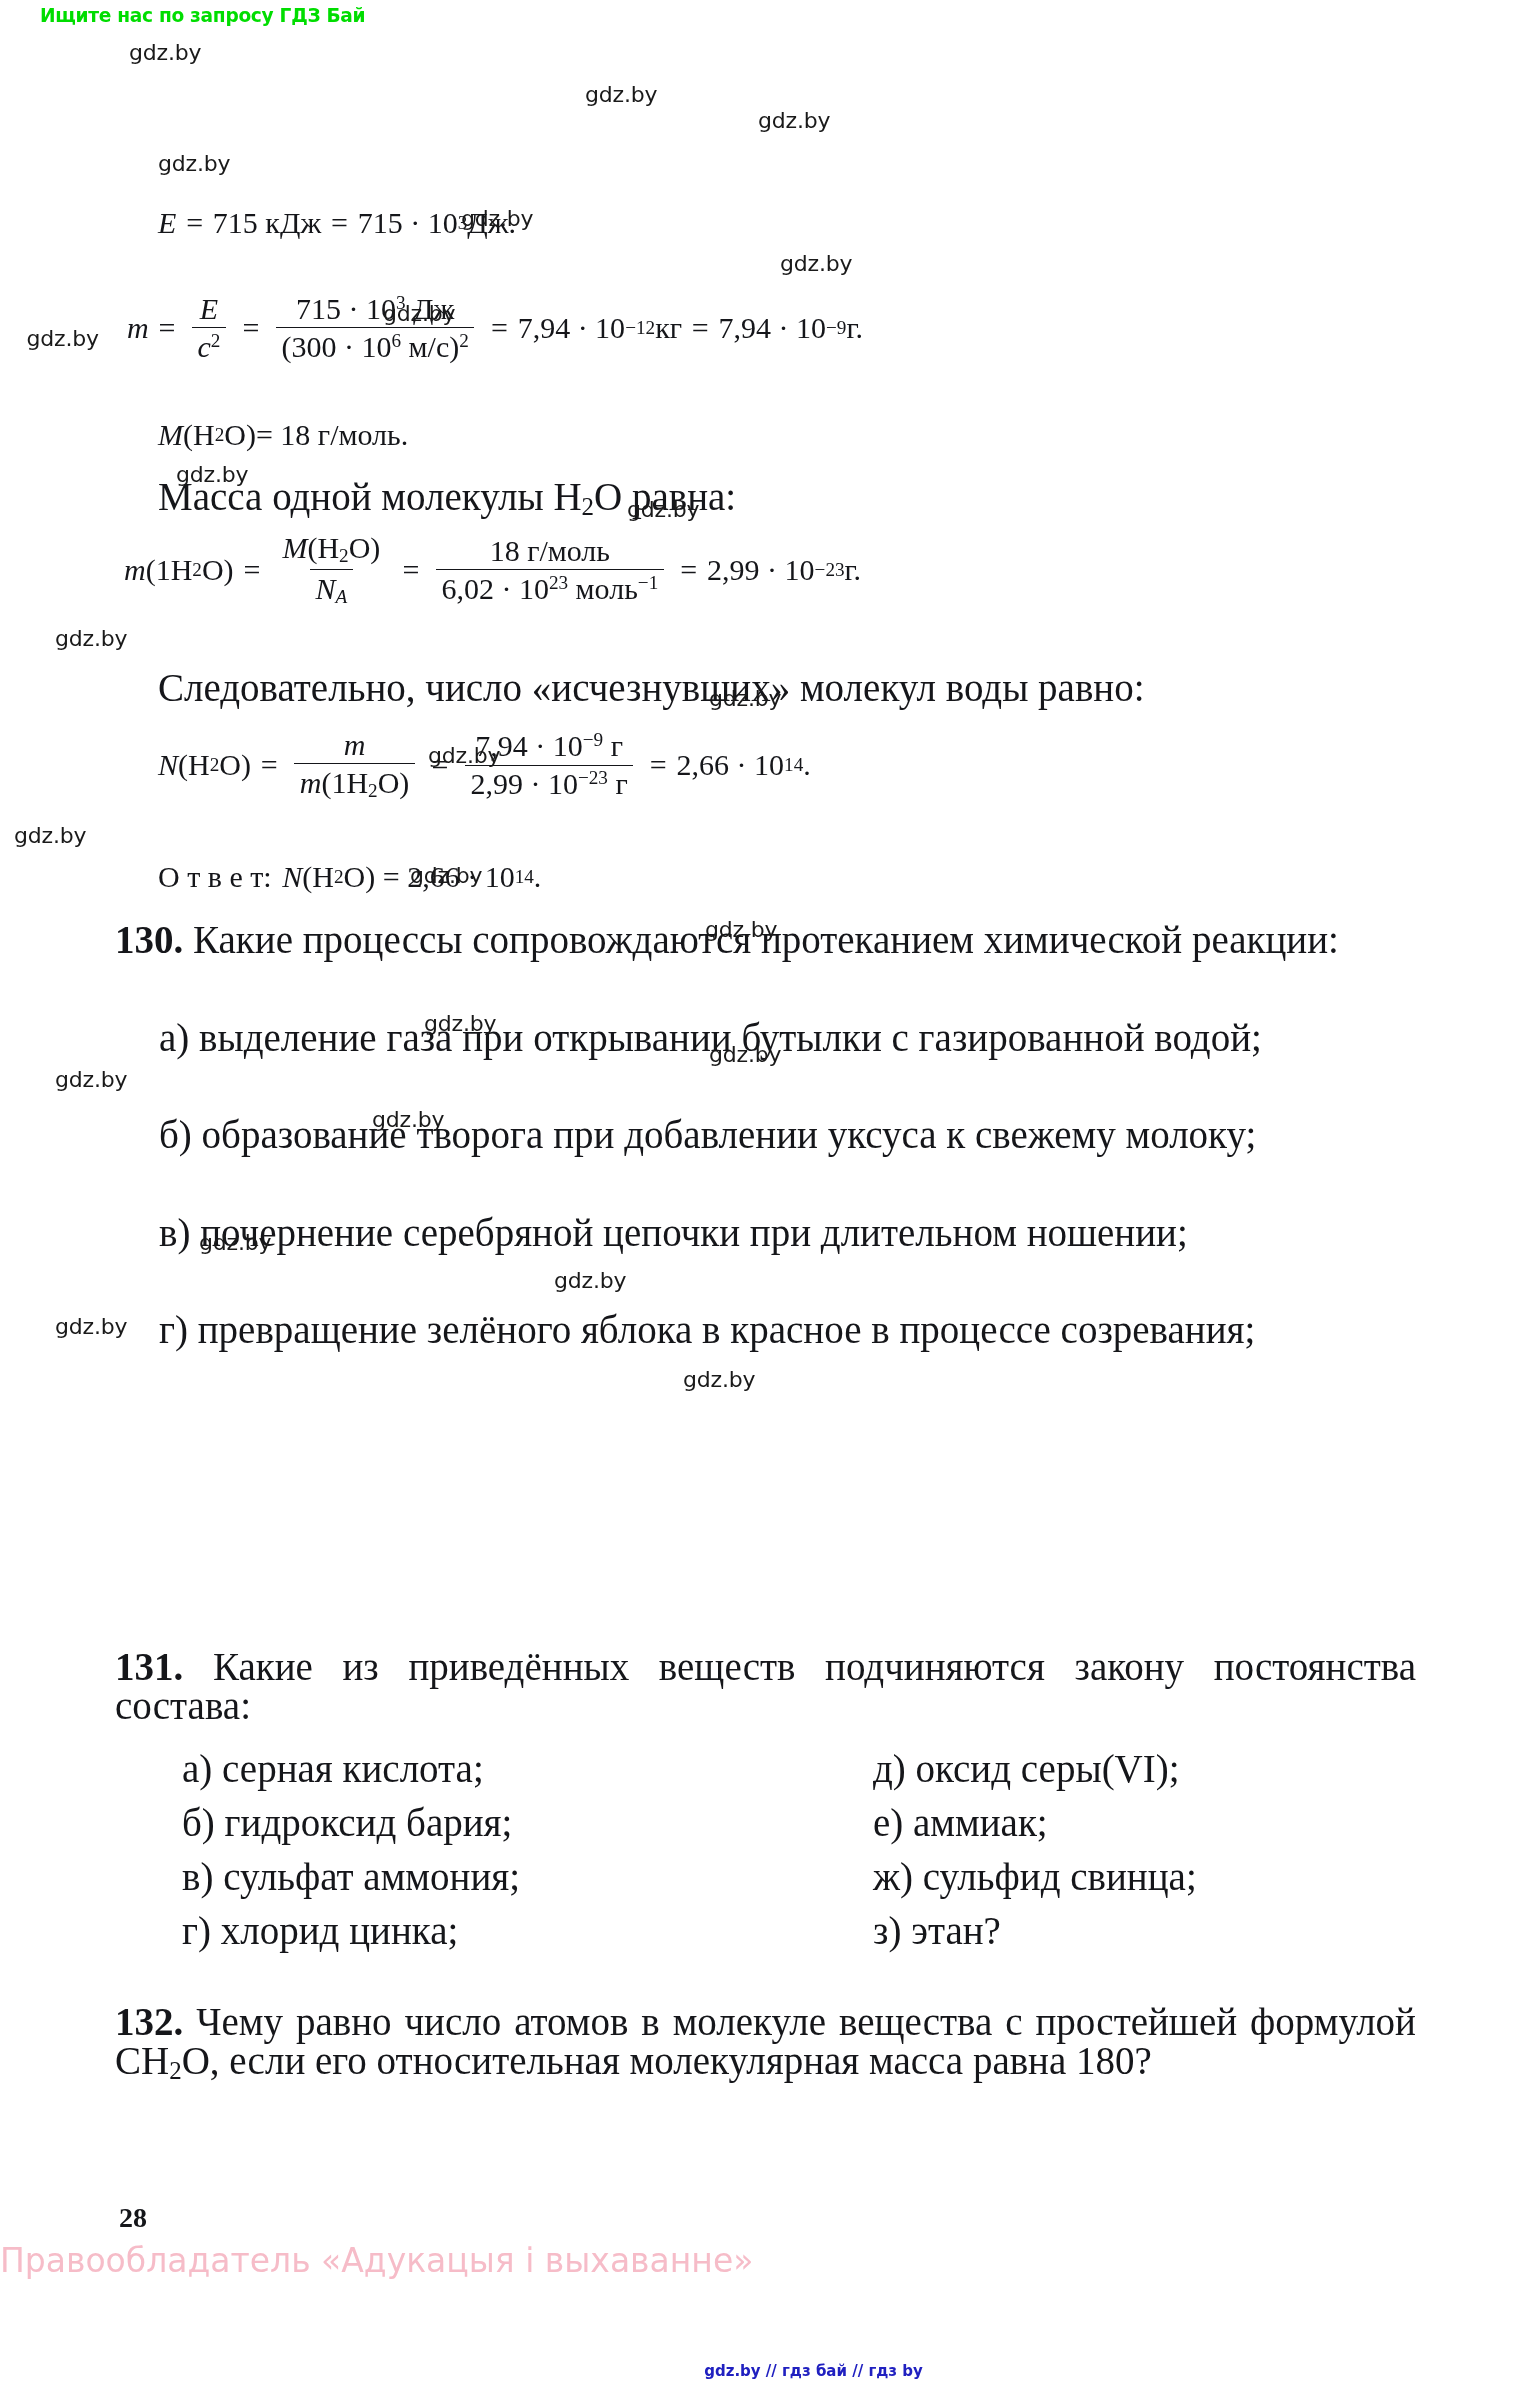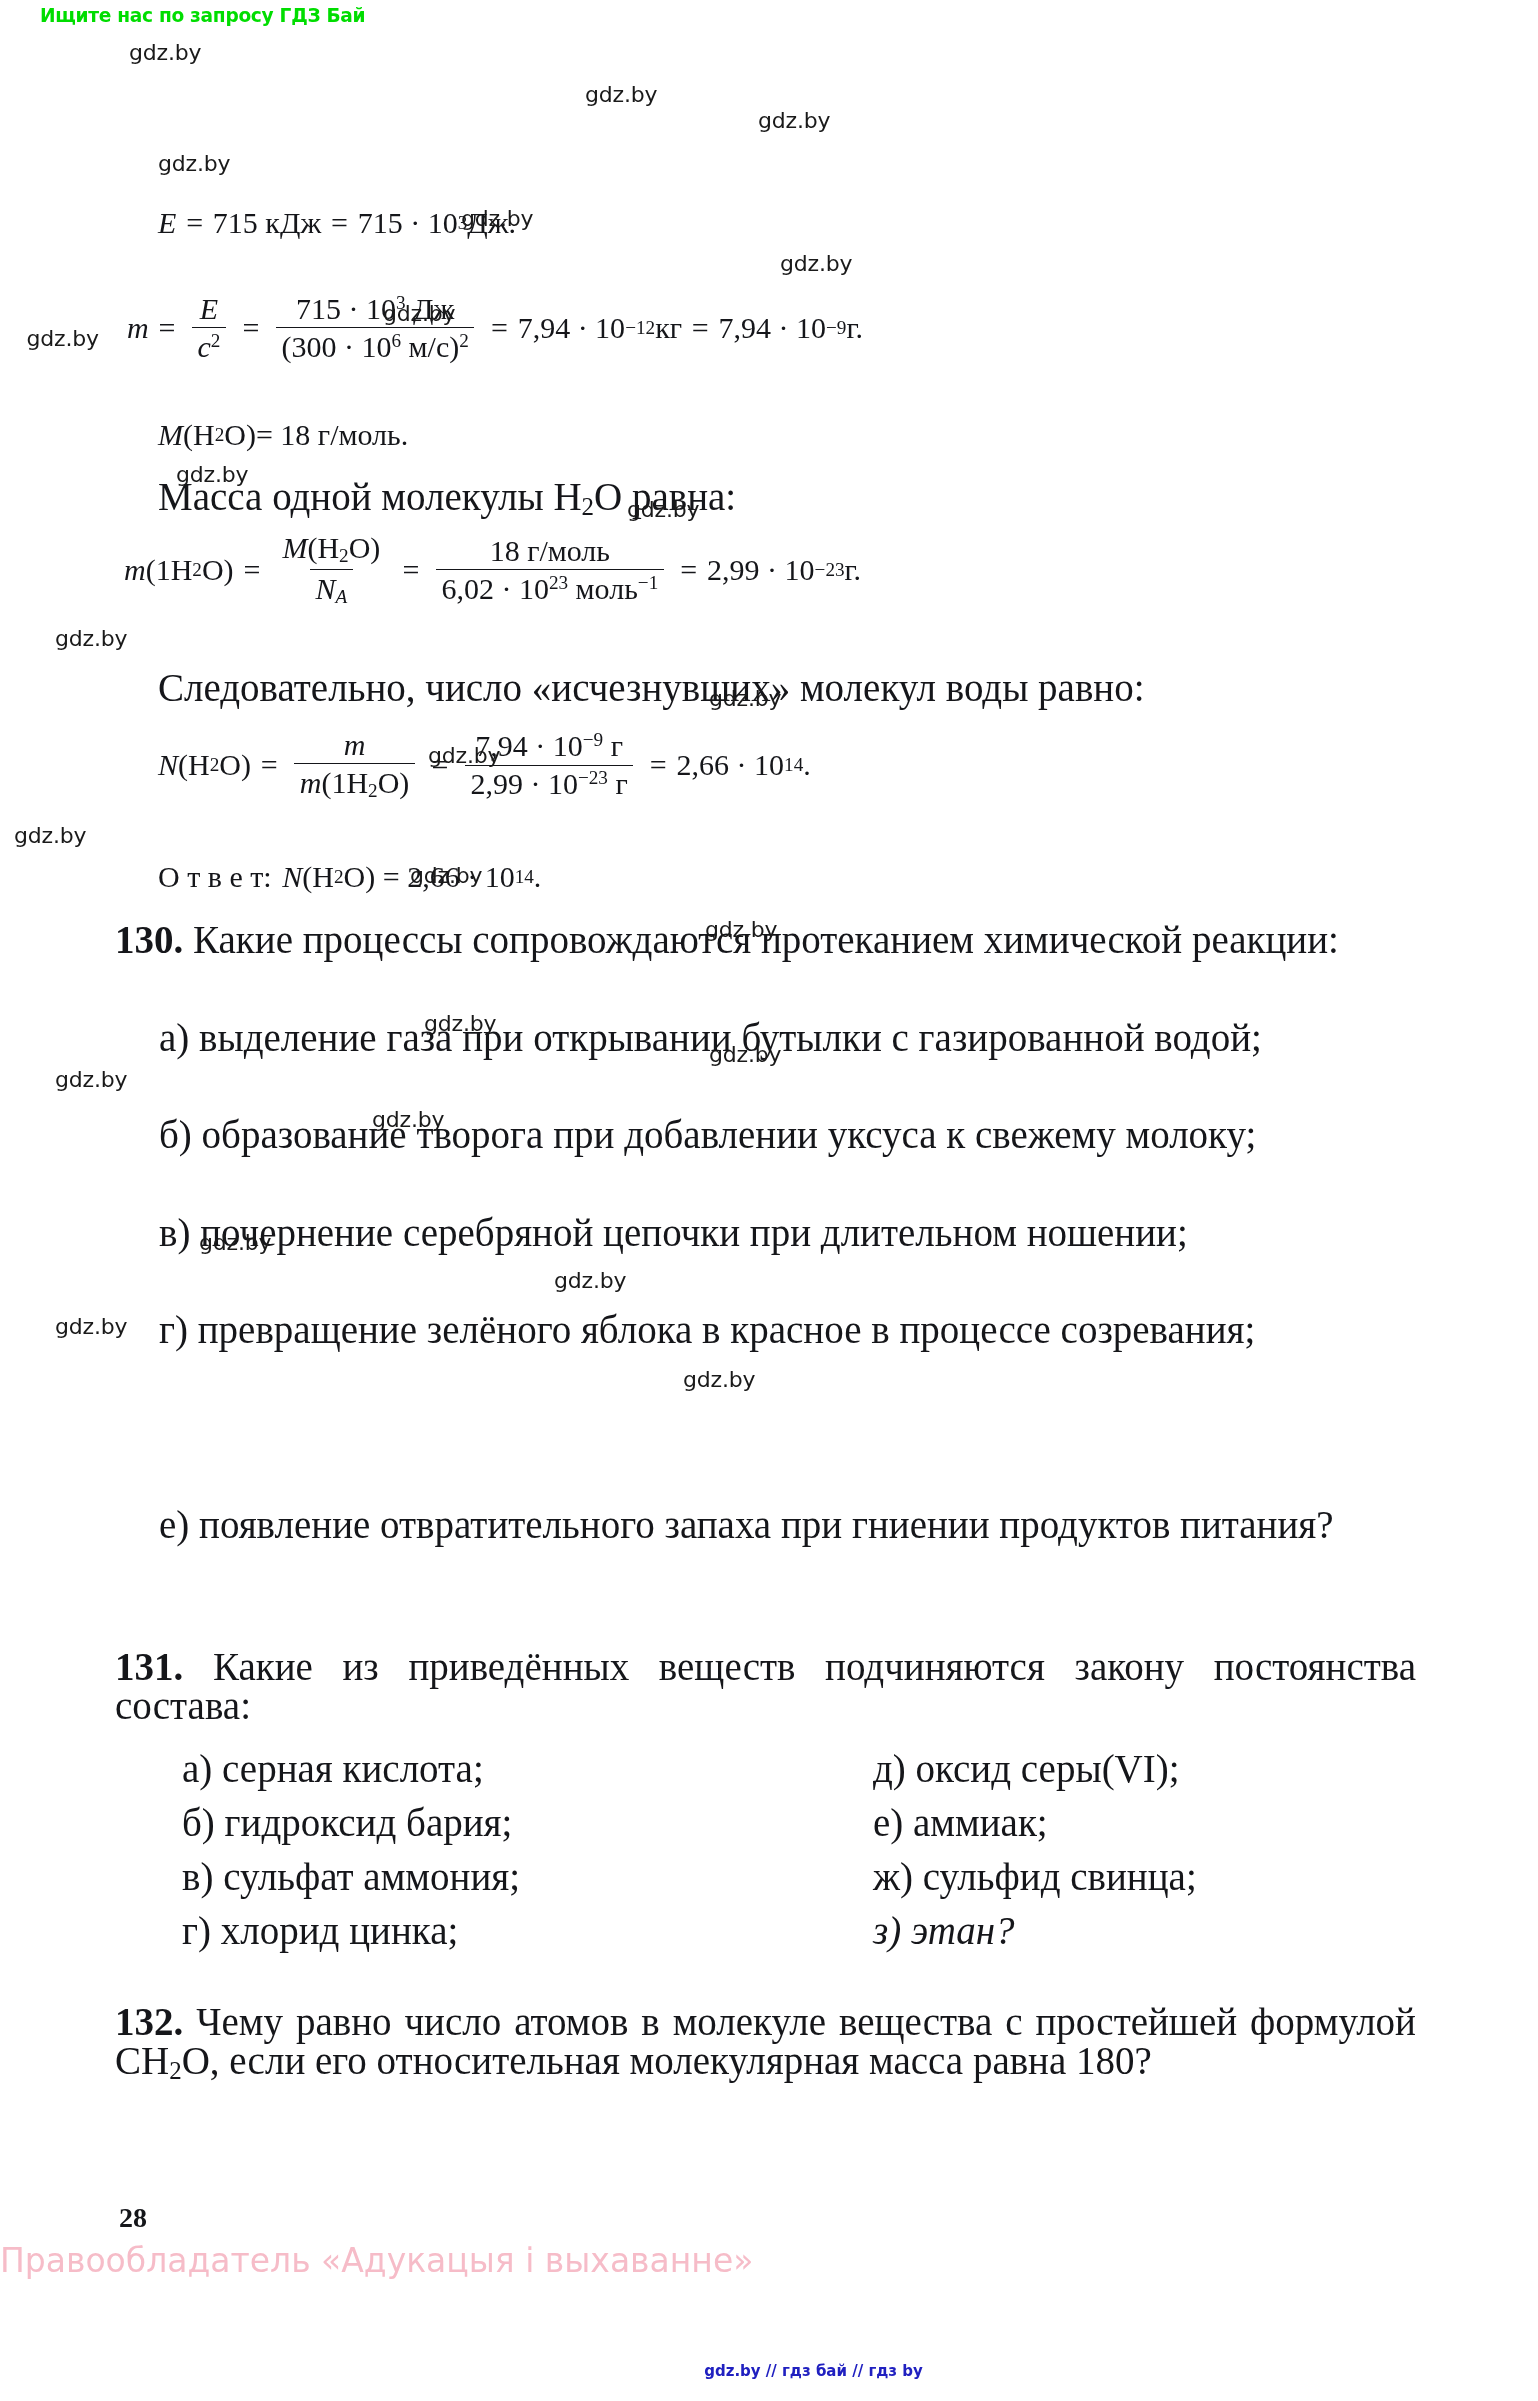--- a/index.html
+++ b/index.html
@@ -223,36 +223,35 @@
 
   <div class="txt just" style="left:115px; top:920px; width:1301px;">
     <span class="bold">130.</span>
     <span>Какие процессы сопровождаются протеканием химической реакции:</span>
   </div>
 
   <div class="txt just" style="left:115px; top:1115px; width:1301px; text-indent:44px;">б) образование творога при добавлении уксуса к свежему молоку;</div>
   <div class="txt just" style="left:115px; top:1018px; width:1301px; text-indent:44px;">а) выделение газа при открывании бутылки с газированной водой;</div>
   <div class="txt just" style="left:115px; top:1213px; width:1301px; text-indent:44px;">в) почернение серебряной цепочки при длительном ношении;</div>
   <div class="txt just" style="left:115px; top:1310px; width:1301px; text-indent:44px;">г) превращение зелёного яблока в красное в процессе созревания;</div>
-  <div class="txt just" style="left:115px; top:1505px; width:1301px; text-indent:44px;">е) появление отвратительного запаха при гниении продуктов питания?</div>
 
   <div class="txt just" style="left:115px; top:1647px; width:1301px;">
     <span class="bold">131.</span>
     <span>Какие из приведённых веществ подчиняются закону постоянства состава:</span>
   </div>
 
   <div class="txt" style="left:182px; top:1749px;">а) серная кислота;</div>
   <div class="txt" style="left:182px; top:1803px;">б) гидроксид бария;</div>
   <div class="txt" style="left:182px; top:1857px;">в) сульфат аммония;</div>
   <div class="txt" style="left:182px; top:1911px;">г) хлорид цинка;</div>
 
   <div class="txt" style="left:873px; top:1749px;">д) оксид серы(VI);</div>
   <div class="txt" style="left:873px; top:1803px;">е) аммиак;</div>
   <div class="txt" style="left:873px; top:1857px;">ж) сульфид свинца;</div>
-  <div class="txt" style="left:873px; top:1911px;font-style:italic;">з) этан?</div>
+  <div class="txt" style="left:873px; top:1911px;">з) этан?</div>
 
   <div class="txt just" style="left:115px; top:2002px; width:1301px;">
     <span class="bold">132.</span>
     <span>Чему равно число атомов в молекуле вещества с простейшей формулой CH</span><sub>2</sub><span>O, если его относительная молекулярная масса равна 180?</span>
   </div>
 
   <div class="pagenum" style="left:119px; top:2202px;text-align:center;">28</div>
 
   <div class="copyright">Правообладатель «Адукацыя і выхаванне»</div>
 

